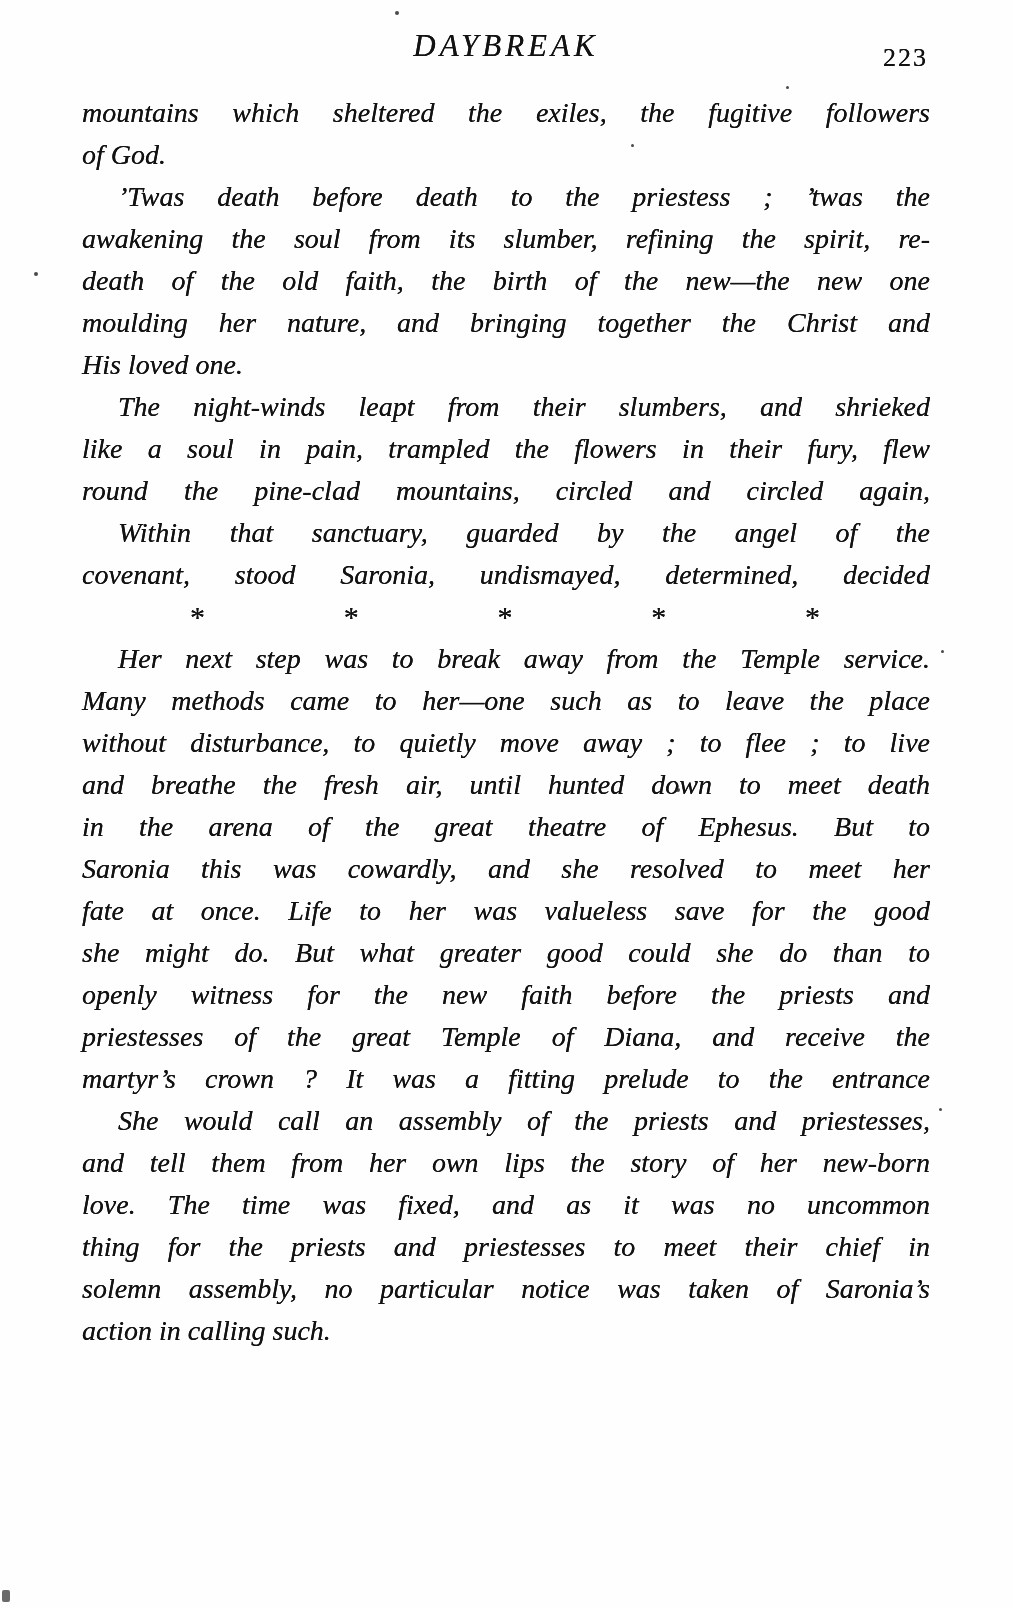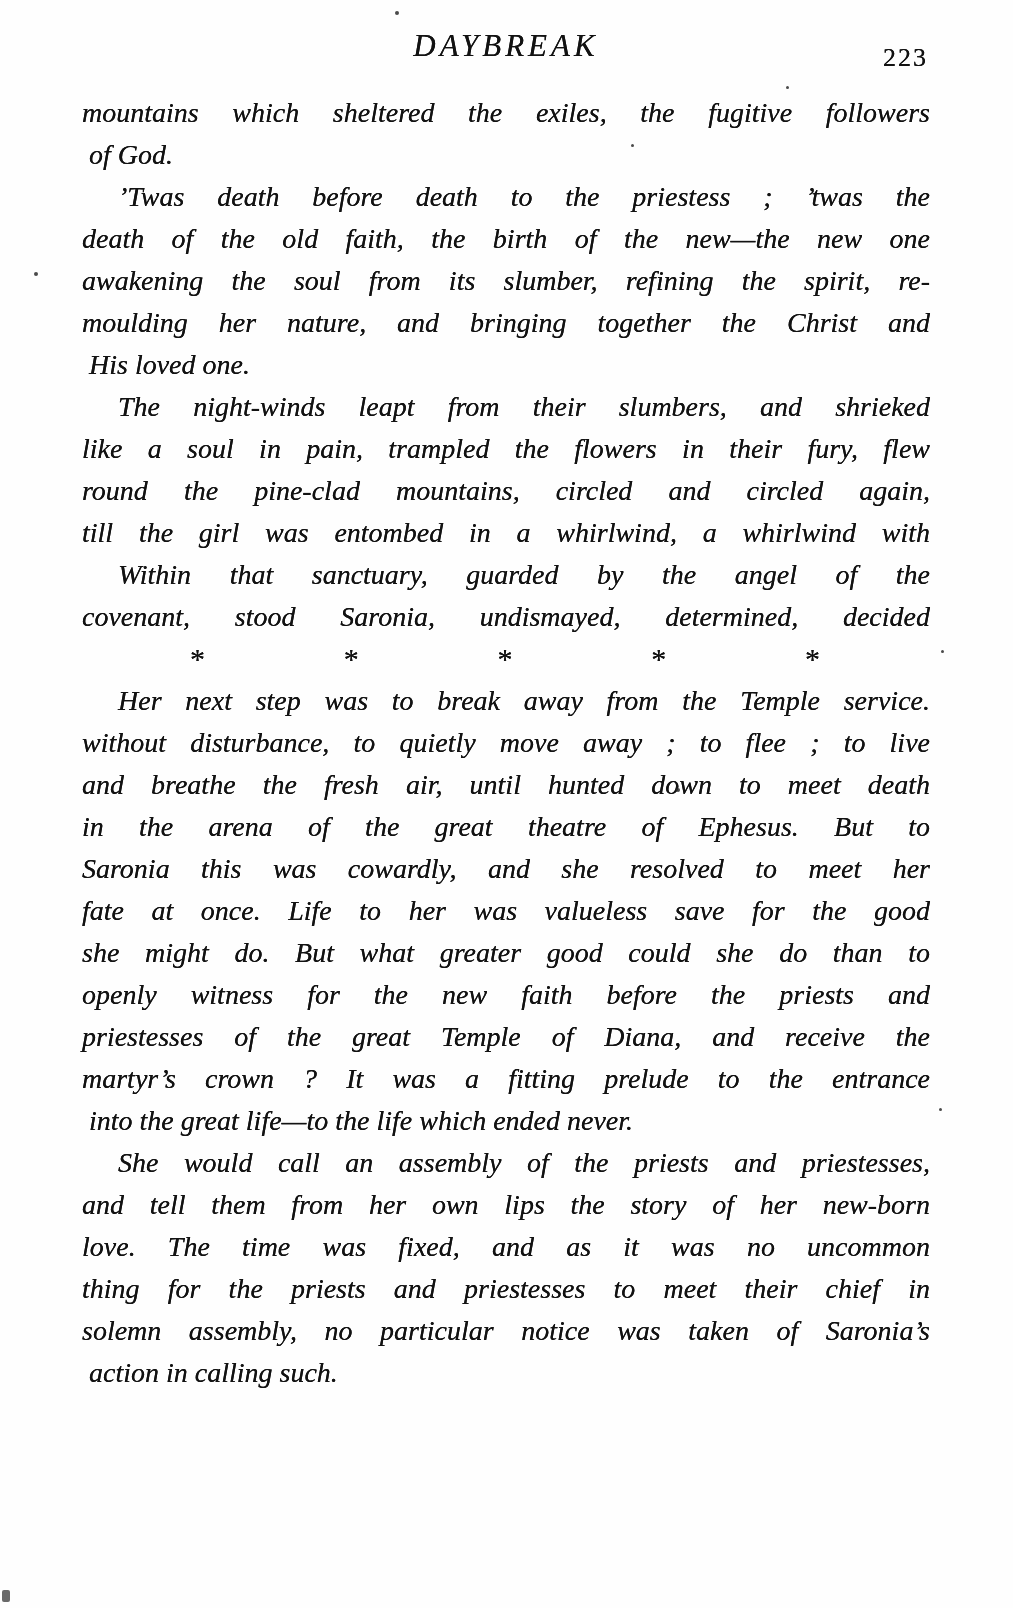--- a/index.html
+++ b/index.html
@@ -47,21 +47,21 @@
     line-height: 42px;
     text-shadow: 0 0 0.6px currentColor;
   }
   .para { margin: 0; font-style: italic; }
   .line {
     display: block;
     text-align: justify;
     text-align-last: justify;
     white-space: normal;
   }
-  .line.last { text-align-last: left; margin-left: 7px; }
+  .line.last { text-align-last: left; }
   .line.first-indent { text-indent: 36px; }
   
   .star-separator {
     display: flex;
     justify-content: space-between;
     align-items: center;
     height: 42px;
     margin: 0 110px 0 108px;
     font-size: 30px;
   }
@@ -94,58 +94,57 @@
 
   <main class="text-block">
 
     <div class="para">
       <div class="line">mountains which sheltered the exiles, the fugitive followers</div>
       <div class="line last">of God.</div>
     </div>
 
     <div class="para">
       <div class="line first-indent">’Twas death before death to the priestess ; ’twas the</div>
+      <div class="line">awakening the soul from its slumber, refining the spirit, re-</div>
       <div class="line">death of the old faith, the birth of the new—the new one</div>
-      <div class="line">awakening the soul from its slumber, refining the spirit, re-</div>
       <div class="line">moulding her nature, and bringing together the Christ and</div>
       <div class="line last">His loved one.</div>
     </div>
 
     <div class="para">
       <div class="line first-indent">The night-winds leapt from their slumbers, and shrieked</div>
       <div class="line">like a soul in pain, trampled the flowers in their fury, flew</div>
       <div class="line">round the pine-clad mountains, circled and circled again,</div>
-      <div class="line">till the girl was entombed in a whirlwind, a whirlwind with</div>
     </div>
 
     <div class="para">
       <div class="line first-indent">Within that sanctuary, guarded by the angel of the</div>
       <div class="line">covenant, stood Saronia, undismayed, determined, decided</div>
     </div>
 
     <div class="star-separator">
       <span>*</span>
       <span>*</span>
       <span>*</span>
       <span>*</span>
       <span>*</span>
     </div>
 
     <div class="para">
       <div class="line first-indent">Her next step was to break away from the Temple service.</div>
+      <div class="line">Many methods came to her—one such as to leave the place</div>
       <div class="line">without disturbance, to quietly move away ; to flee ; to live</div>
       <div class="line">and breathe the fresh air, until hunted down to meet death</div>
       <div class="line">in the arena of the great theatre of Ephesus.  But to</div>
       <div class="line">Saronia this was cowardly, and she resolved to meet her</div>
       <div class="line">fate at once.  Life to her was valueless save for the good</div>
       <div class="line">she might do.  But what greater good could she do than to</div>
       <div class="line">openly witness for the new faith before the priests and</div>
       <div class="line">priestesses of the great Temple of Diana, and receive the</div>
       <div class="line">martyr’s crown ?  It was a fitting prelude to the entrance</div>
-      <div class="line last">into the great life—to the life which ended never.</div>
     </div>
 
     <div class="para">
       <div class="line first-indent">She would call an assembly of the priests and priestesses,</div>
       <div class="line">and tell them from her own lips the story of her new-born</div>
       <div class="line">love.  The time was fixed, and as it was no uncommon</div>
       <div class="line">thing for the priests and priestesses to meet their chief in</div>
       <div class="line">solemn assembly, no particular notice was taken of Saronia’s</div>
       <div class="line last">action in calling such.</div>
     </div>

